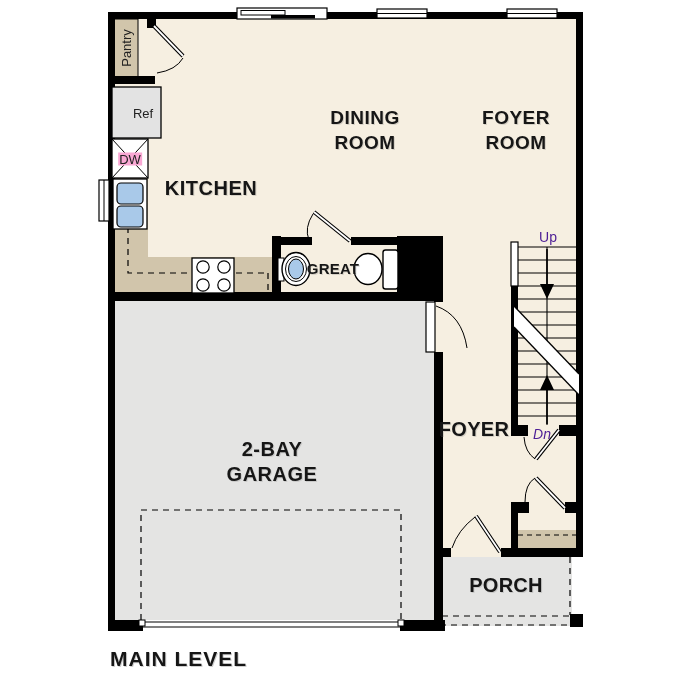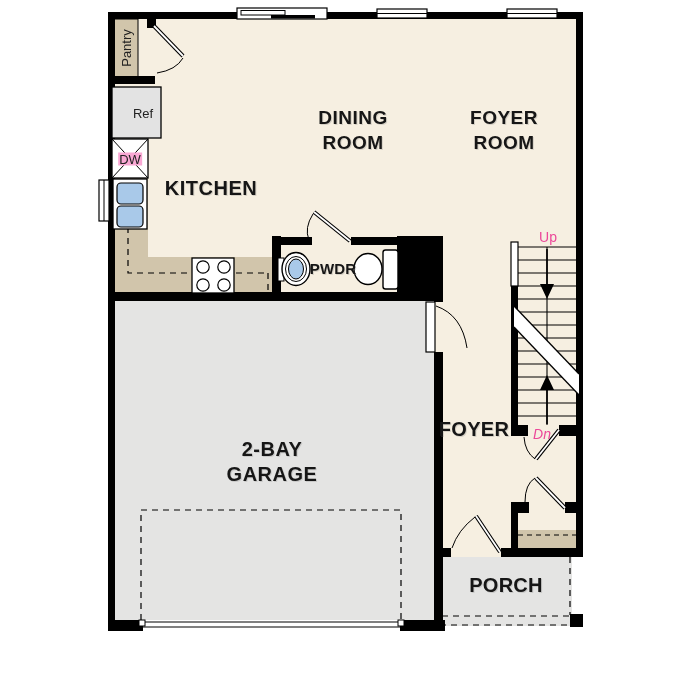--- a/index.html
+++ b/index.html
@@ -7,26 +7,26 @@
     position:relative;width:687px;height:687px;background:#fff;overflow:hidden;
     font-family:"Liberation Sans", sans-serif;
   }
   #plan svg{position:absolute;left:0;top:0;}
   .label{
     position:absolute;transform:translate(-50%,-50%);
     font-weight:bold;color:#161616;white-space:nowrap;line-height:1;
     font-family:"Liberation Sans", sans-serif;
     text-shadow:1px 1px 0 rgba(120,120,120,.25);
   }
-  .room{font-size:19px;letter-spacing:.5px;}
+  .room{font-size:19px;letter-spacing:.5px;margin-left:12px;}
   .big{font-size:20px;letter-spacing:.5px;}
   .mid{font-size:20px;letter-spacing:.3px;}
   .small{font-size:15px;letter-spacing:.2px;}
   .fix{font-weight:normal;font-size:13px;text-shadow:none;color:#222;}
-  .stairtxt{font-weight:normal;font-size:14px;text-shadow:none;color:#ec4899;}
+  .stairtxt{font-weight:normal;font-size:14px;text-shadow:none;color:#4c1d95;}
   .rot{transform:translate(-50%,-50%) rotate(-90deg);}
   .dwlabel{background:#f9a8d4;padding:0 1px;}
   #main-level{
     position:absolute;left:110px;top:647px;transform:none;
     font-size:21px;font-weight:bold;letter-spacing:1px;color:#161616;
     text-shadow:1px 1px 0 rgba(120,120,120,.35);
   }
 </style>
 </head>
 <body>
@@ -208,26 +208,27 @@
       <ellipse cx="368" cy="269" rx="14" ry="15.5" fill="#fff" stroke="#000" stroke-width="1.4"></ellipse>
     </g>
   </g>
 </svg>
 
   <div class="label big" style="left:211px;top:188px;">KITCHEN</div>
   <div class="label room" style="left:353px;top:117px;">DINING</div>
   <div class="label room" style="left:353px;top:142px;">ROOM</div>
   <div class="label room" style="left:504px;top:117px;">FOYER</div>
   <div class="label room" style="left:504px;top:142px;">ROOM</div>
-  <div class="label small" style="left:333px;top:268px;">PWDR</div>
+  <div class="label small" style="left:333px;top:268px;">GREAT</div>
   <div class="label mid" style="left:474px;top:429px;">FOYER</div>
   <div class="label big" style="left:272px;top:449px;">2-BAY</div>
   <div class="label big" style="left:272px;top:474px;">GARAGE</div>
   <div class="label mid" style="left:506px;top:585px;">PORCH</div>
 
   <div class="label fix rot" style="left:126px;top:48px;">Pantry</div>
   <div class="label fix" style="left:136px;top:113px;margin-left:7px;">Ref</div>
   <div class="label fix dwlabel" style="left:130px;top:159px;">DW</div>
 
   <div class="label stairtxt" style="left:548px;top:237px;">Up</div>
   <div class="label stairtxt" style="left:542px;top:434px;font-style:italic;">Dn</div>
 
+  <div id="main-level">MAIN LEVEL</div>
 </div>
 
 </body></html>

